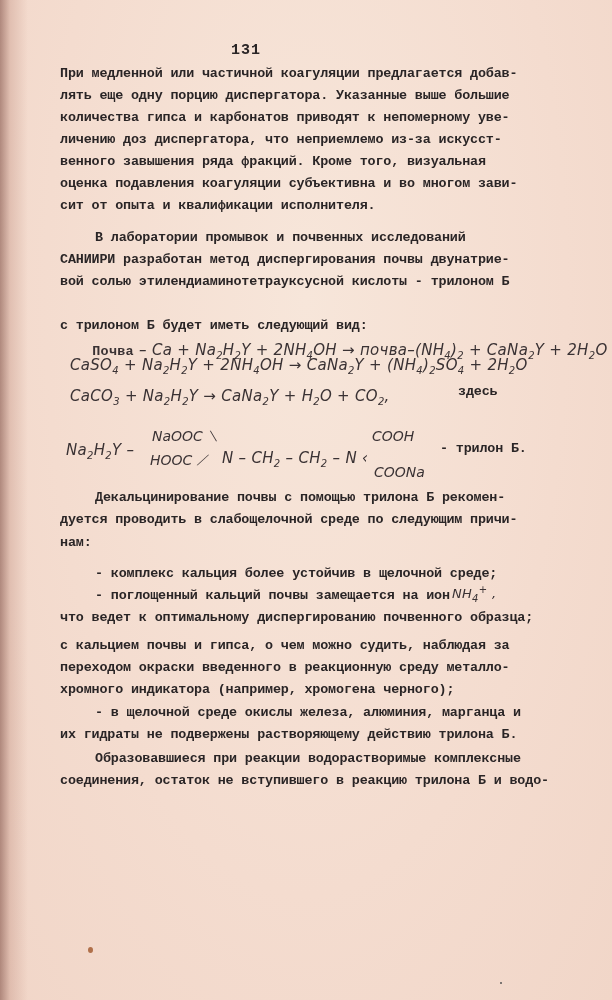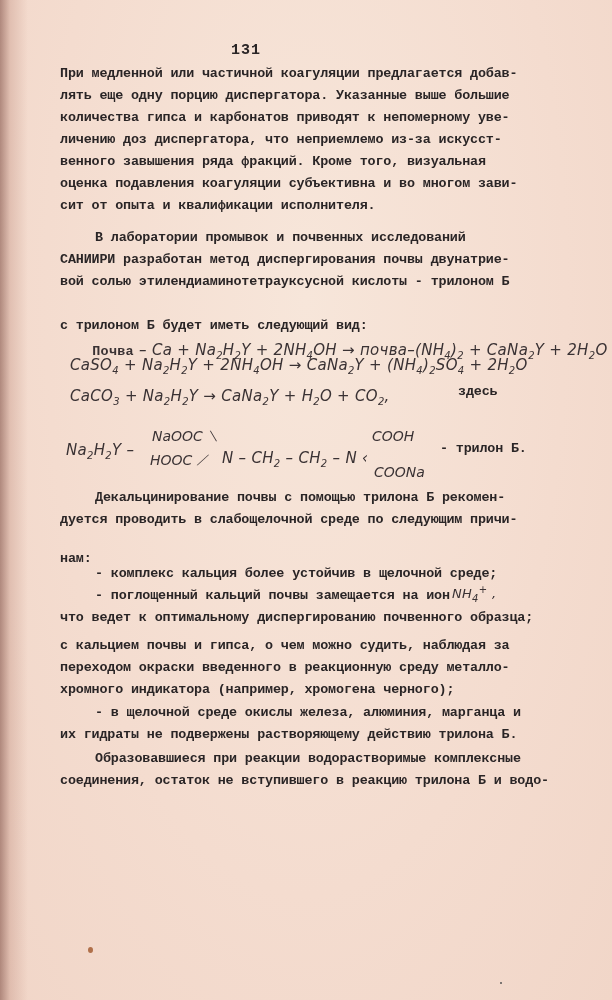--- a/index.html
+++ b/index.html
@@ -61,21 +61,21 @@
   <div class="hw" style="left:66px; top:441px;">Na<sub>2</sub>H<sub>2</sub>Y –</div>
   <div class="struct" style="left:152px; top:428px;">NaOOC ⟍</div>
   <div class="struct" style="left:150px; top:452px;">HOOC ⟋</div>
   <div class="hw" style="left:222px; top:441px;margin-top:8px;">N – CH<sub>2</sub> – CH<sub>2</sub> – N ‹</div>
   <div class="struct" style="left:372px; top:428px;">COOH</div>
   <div class="struct" style="left:374px; top:452px;margin-top:12px;">COONa</div>
   <div class="line" style="left:440px; top:442px;">- трилон Б.</div>
 
   <div class="line ind" style="top:491px">Декальцинирование почвы с помощью трилона Б рекомен-</div>
   <div class="line" style="top:513px">дуется проводить в слабощелочной среде по следующим причи-</div>
-  <div class="line" style="top:552px">нам:</div>
+  <div class="line" style="top:536px">нам:</div>
 
   <div class="line ind" style="top:567px">- комплекс кальция более устойчив в щелочной среде;</div>
 
   <div class="line ind" style="top:589px">- поглощенный кальций почвы замещается на ион</div>
   <div class="hw" style="left:452px; top:584px; font-size:13px;">NH<sub>4</sub><sup>+</sup> ,</div>
   <div class="line" style="top:611px">что ведет к оптимальному диспергированию почвенного образца;</div>
 
   <div class="line" style="top:639px">с кальцием почвы и гипса, о чем можно судить, наблюдая за</div>
   <div class="line" style="top:661px">переходом окраски введенного в реакционную среду металло-</div>
   <div class="line" style="top:683px">хромного индикатора (например, хромогена черного);</div>

